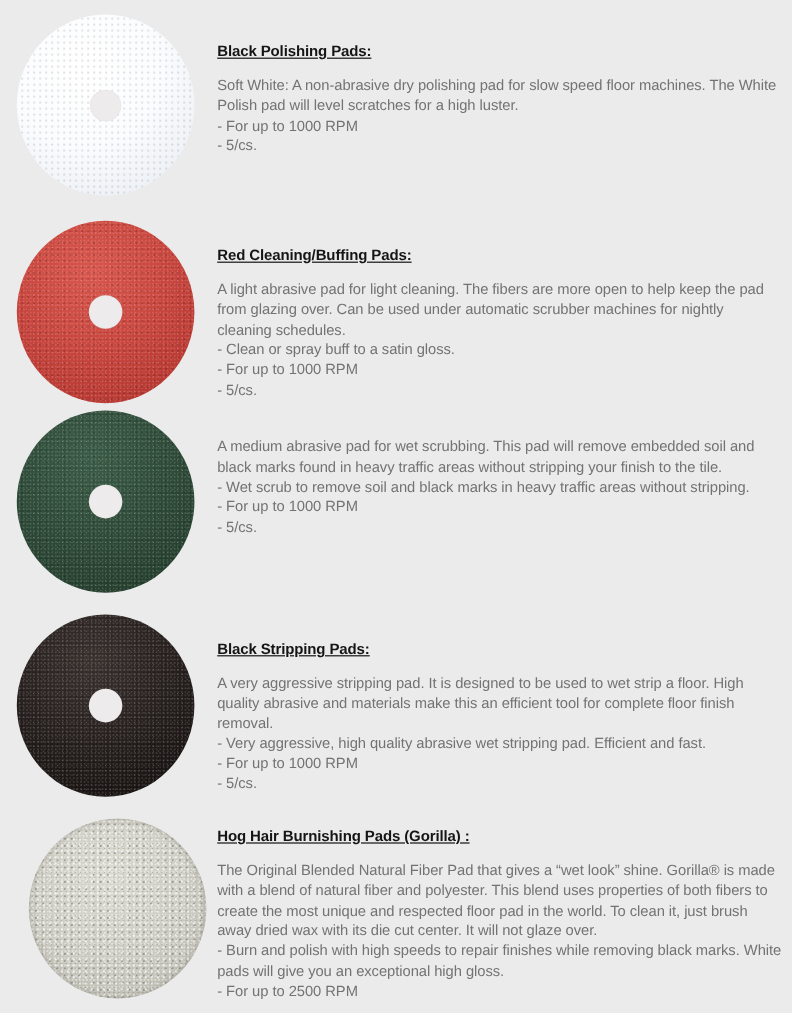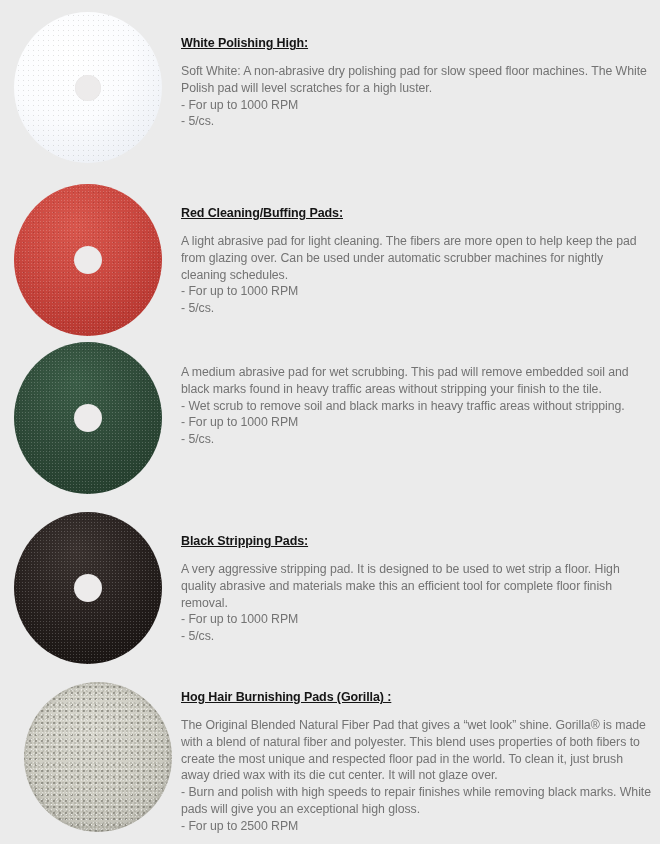--- a/index.html
+++ b/index.html
@@ -138,39 +138,40 @@
 
 <div class="sheet">
 
   <div class="pad-section" style="top:12px; height:160px;">
     <div class="pad-figure">
       <div class="pad-disc pad-white" style="width:148px;height:151px;">
         <span class="pad-hole" style="width:26px;height:26px;"></span>
       </div>
     </div>
     <div class="pad-text" style="top:24px;">
-      <div class="pad-title">White Polishing High:</div>
+      <div class="pad-title">Black Polishing Pads:</div>
       <div class="pad-body">
         <p>Soft White: A non-abrasive dry polishing pad for slow speed floor machines. The White Polish pad will level scratches for a high luster.</p>
         <p>- For up to 1000 RPM</p>
         <p>- 5/cs.</p>
       </div>
     </div>
   </div>
 
   <div class="pad-section" style="top:184px; height:160px;">
     <div class="pad-figure">
       <div class="pad-disc pad-red" style="width:148px;height:152px;">
         <span class="pad-hole" style="width:28px;height:28px;"></span>
       </div>
     </div>
     <div class="pad-text" style="top:22px;">
       <div class="pad-title">Red Cleaning/Buffing Pads:</div>
       <div class="pad-body">
         <p>A light abrasive pad for light cleaning. The fibers are more open to help keep the pad from glazing over. Can be used under automatic scrubber machines for nightly cleaning schedules.</p>
+        <p>- Clean or spray buff to a satin gloss.</p>
         <p>- For up to 1000 RPM</p>
         <p>- 5/cs.</p>
       </div>
     </div>
   </div>
 
   <div class="pad-section" style="top:342px; height:160px;">
     <div class="pad-figure">
       <div class="pad-disc pad-green" style="width:148px;height:152px;">
         <span class="pad-hole" style="width:28px;height:28px;"></span>
@@ -189,20 +190,21 @@
   <div class="pad-section" style="top:512px; height:160px;padding-left:48px;">
     <div class="pad-figure">
       <div class="pad-disc pad-black" style="width:148px;height:152px;">
         <span class="pad-hole" style="width:28px;height:28px;"></span>
       </div>
     </div>
     <div class="pad-text" style="top:22px;">
       <div class="pad-title">Black Stripping Pads:</div>
       <div class="pad-body">
         <p>A very aggressive stripping pad. It is designed to be used to wet strip a floor. High quality abrasive and materials make this an efficient tool for complete floor finish removal.</p>
+        <p>- Very aggressive, high quality abrasive wet stripping pad. Efficient and fast.</p>
         <p>- For up to 1000 RPM</p>
         <p>- 5/cs.</p>
       </div>
     </div>
   </div>
 
   <div class="pad-section" style="top:682px; height:162px;padding-left:18px;">
     <div class="pad-figure" style="left:24px;">
       <div class="pad-disc pad-hoghair" style="width:148px;height:150px;">
         <span class="pad-edge"></span>

